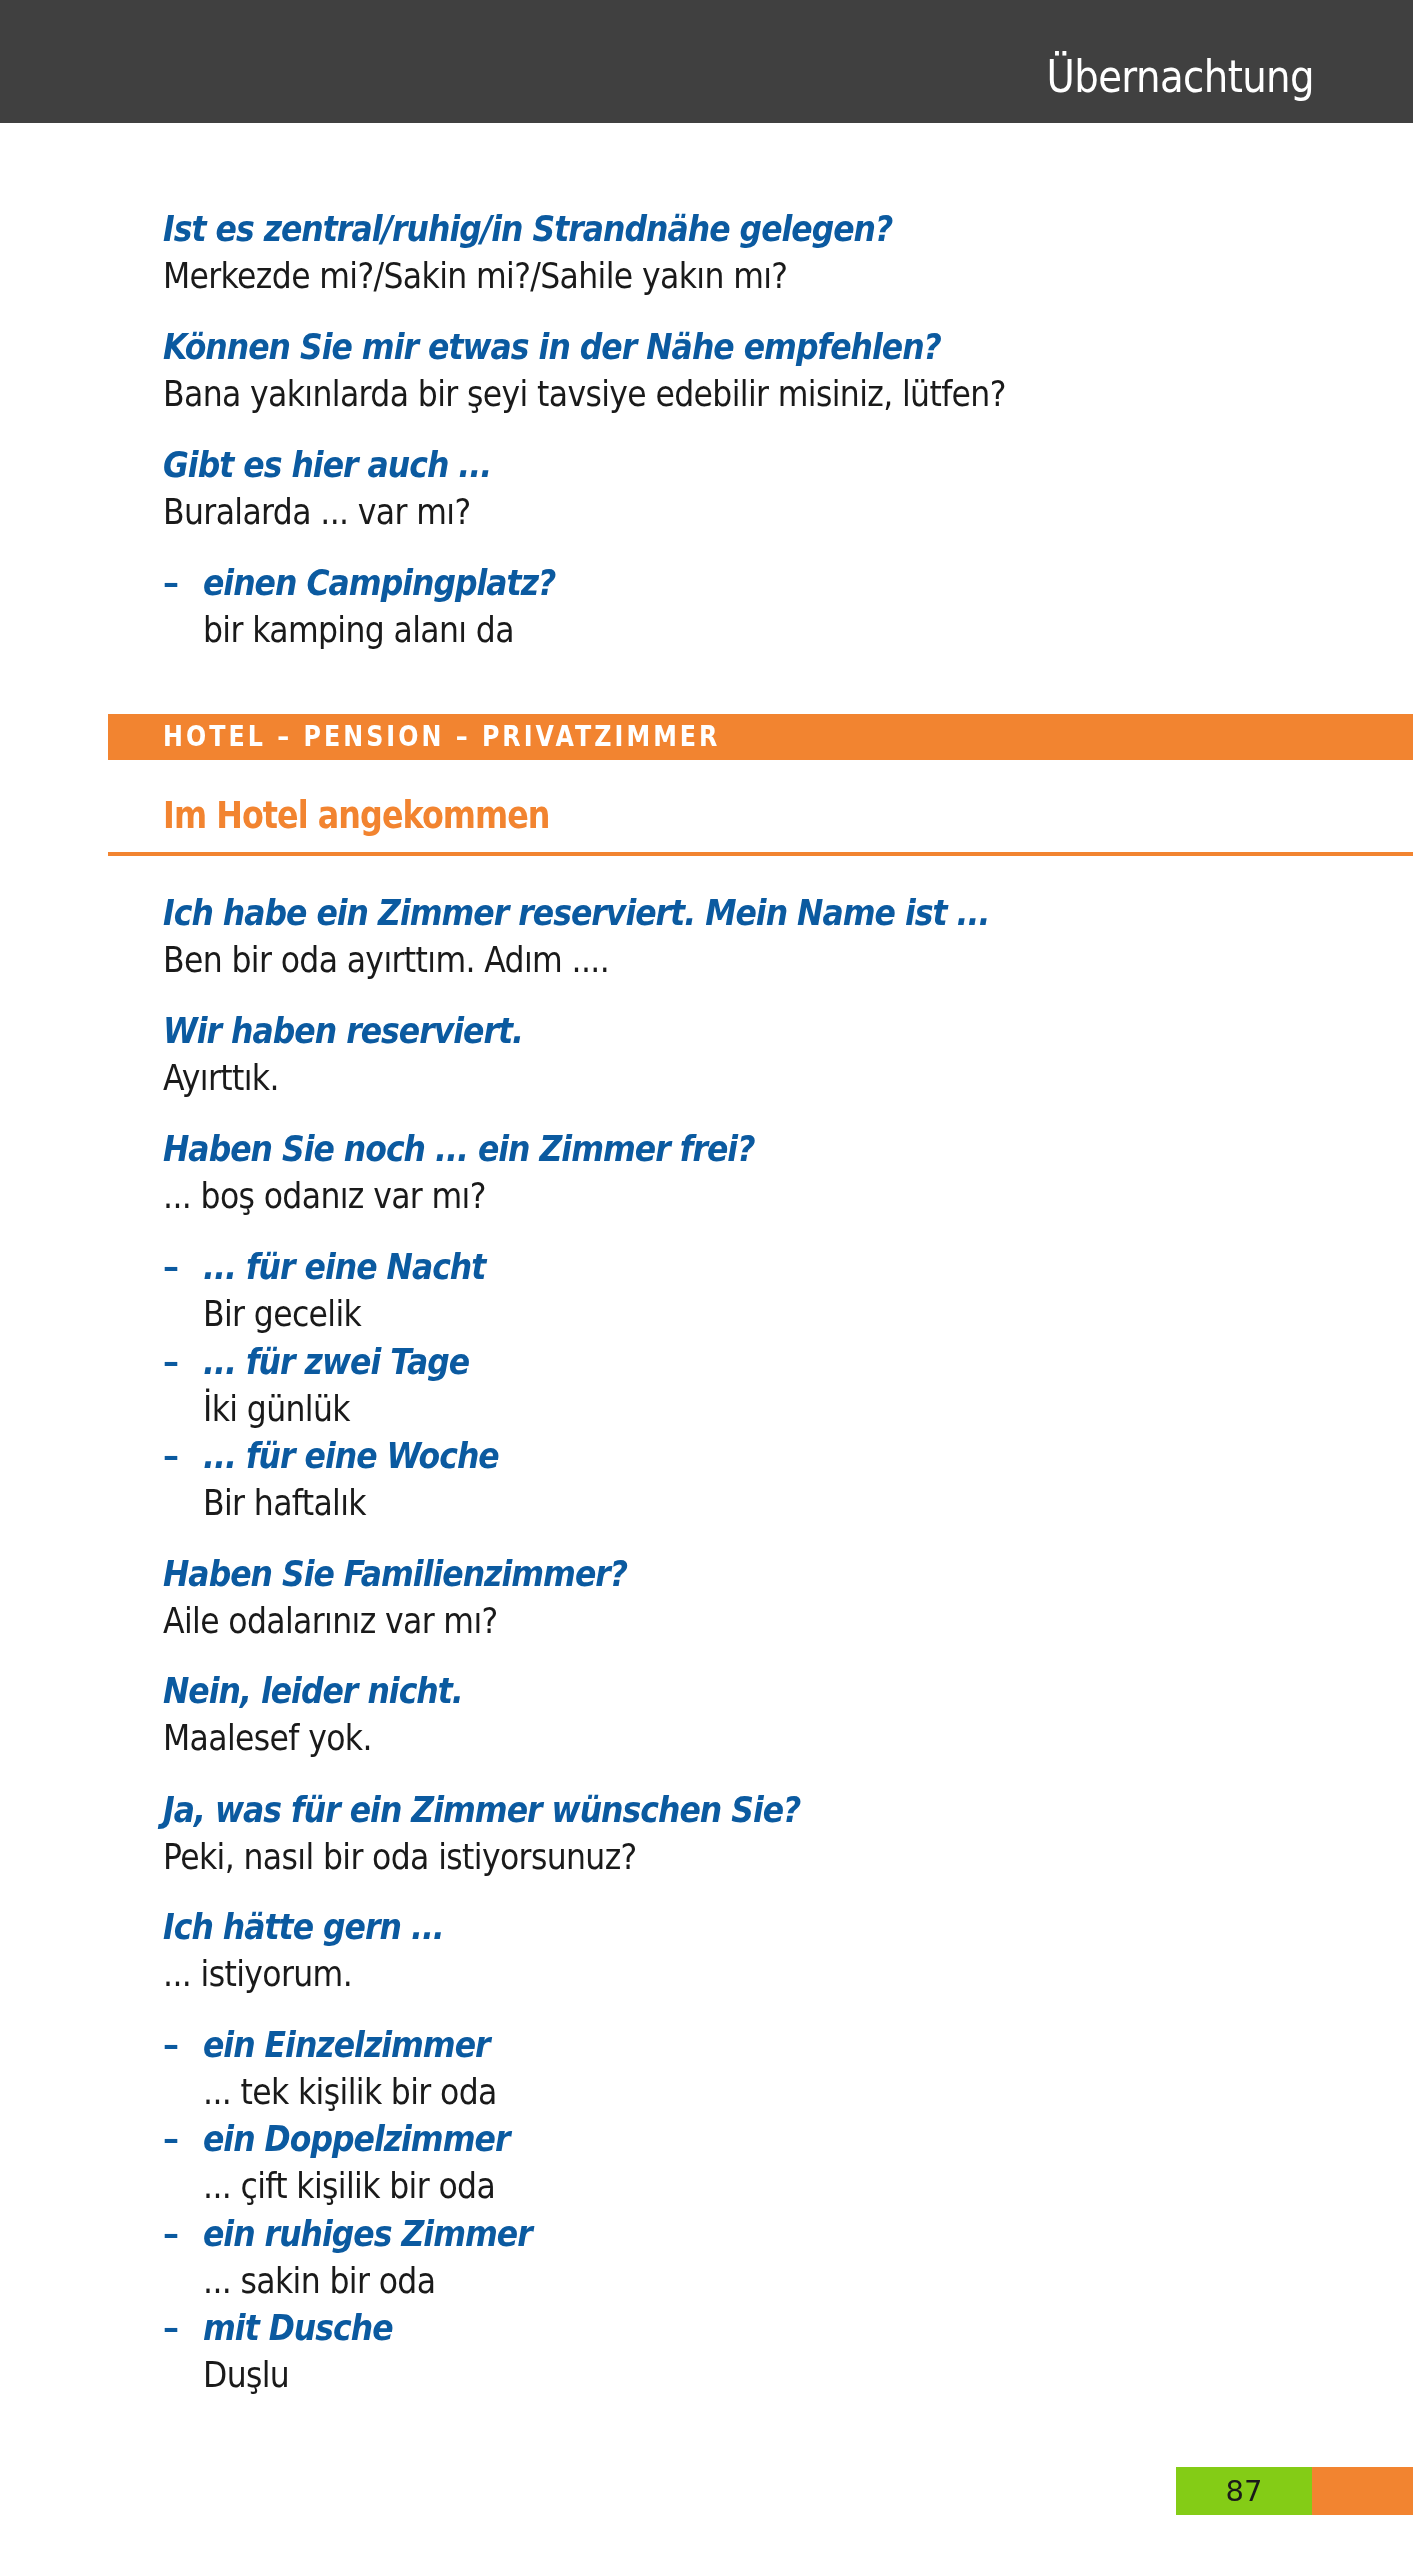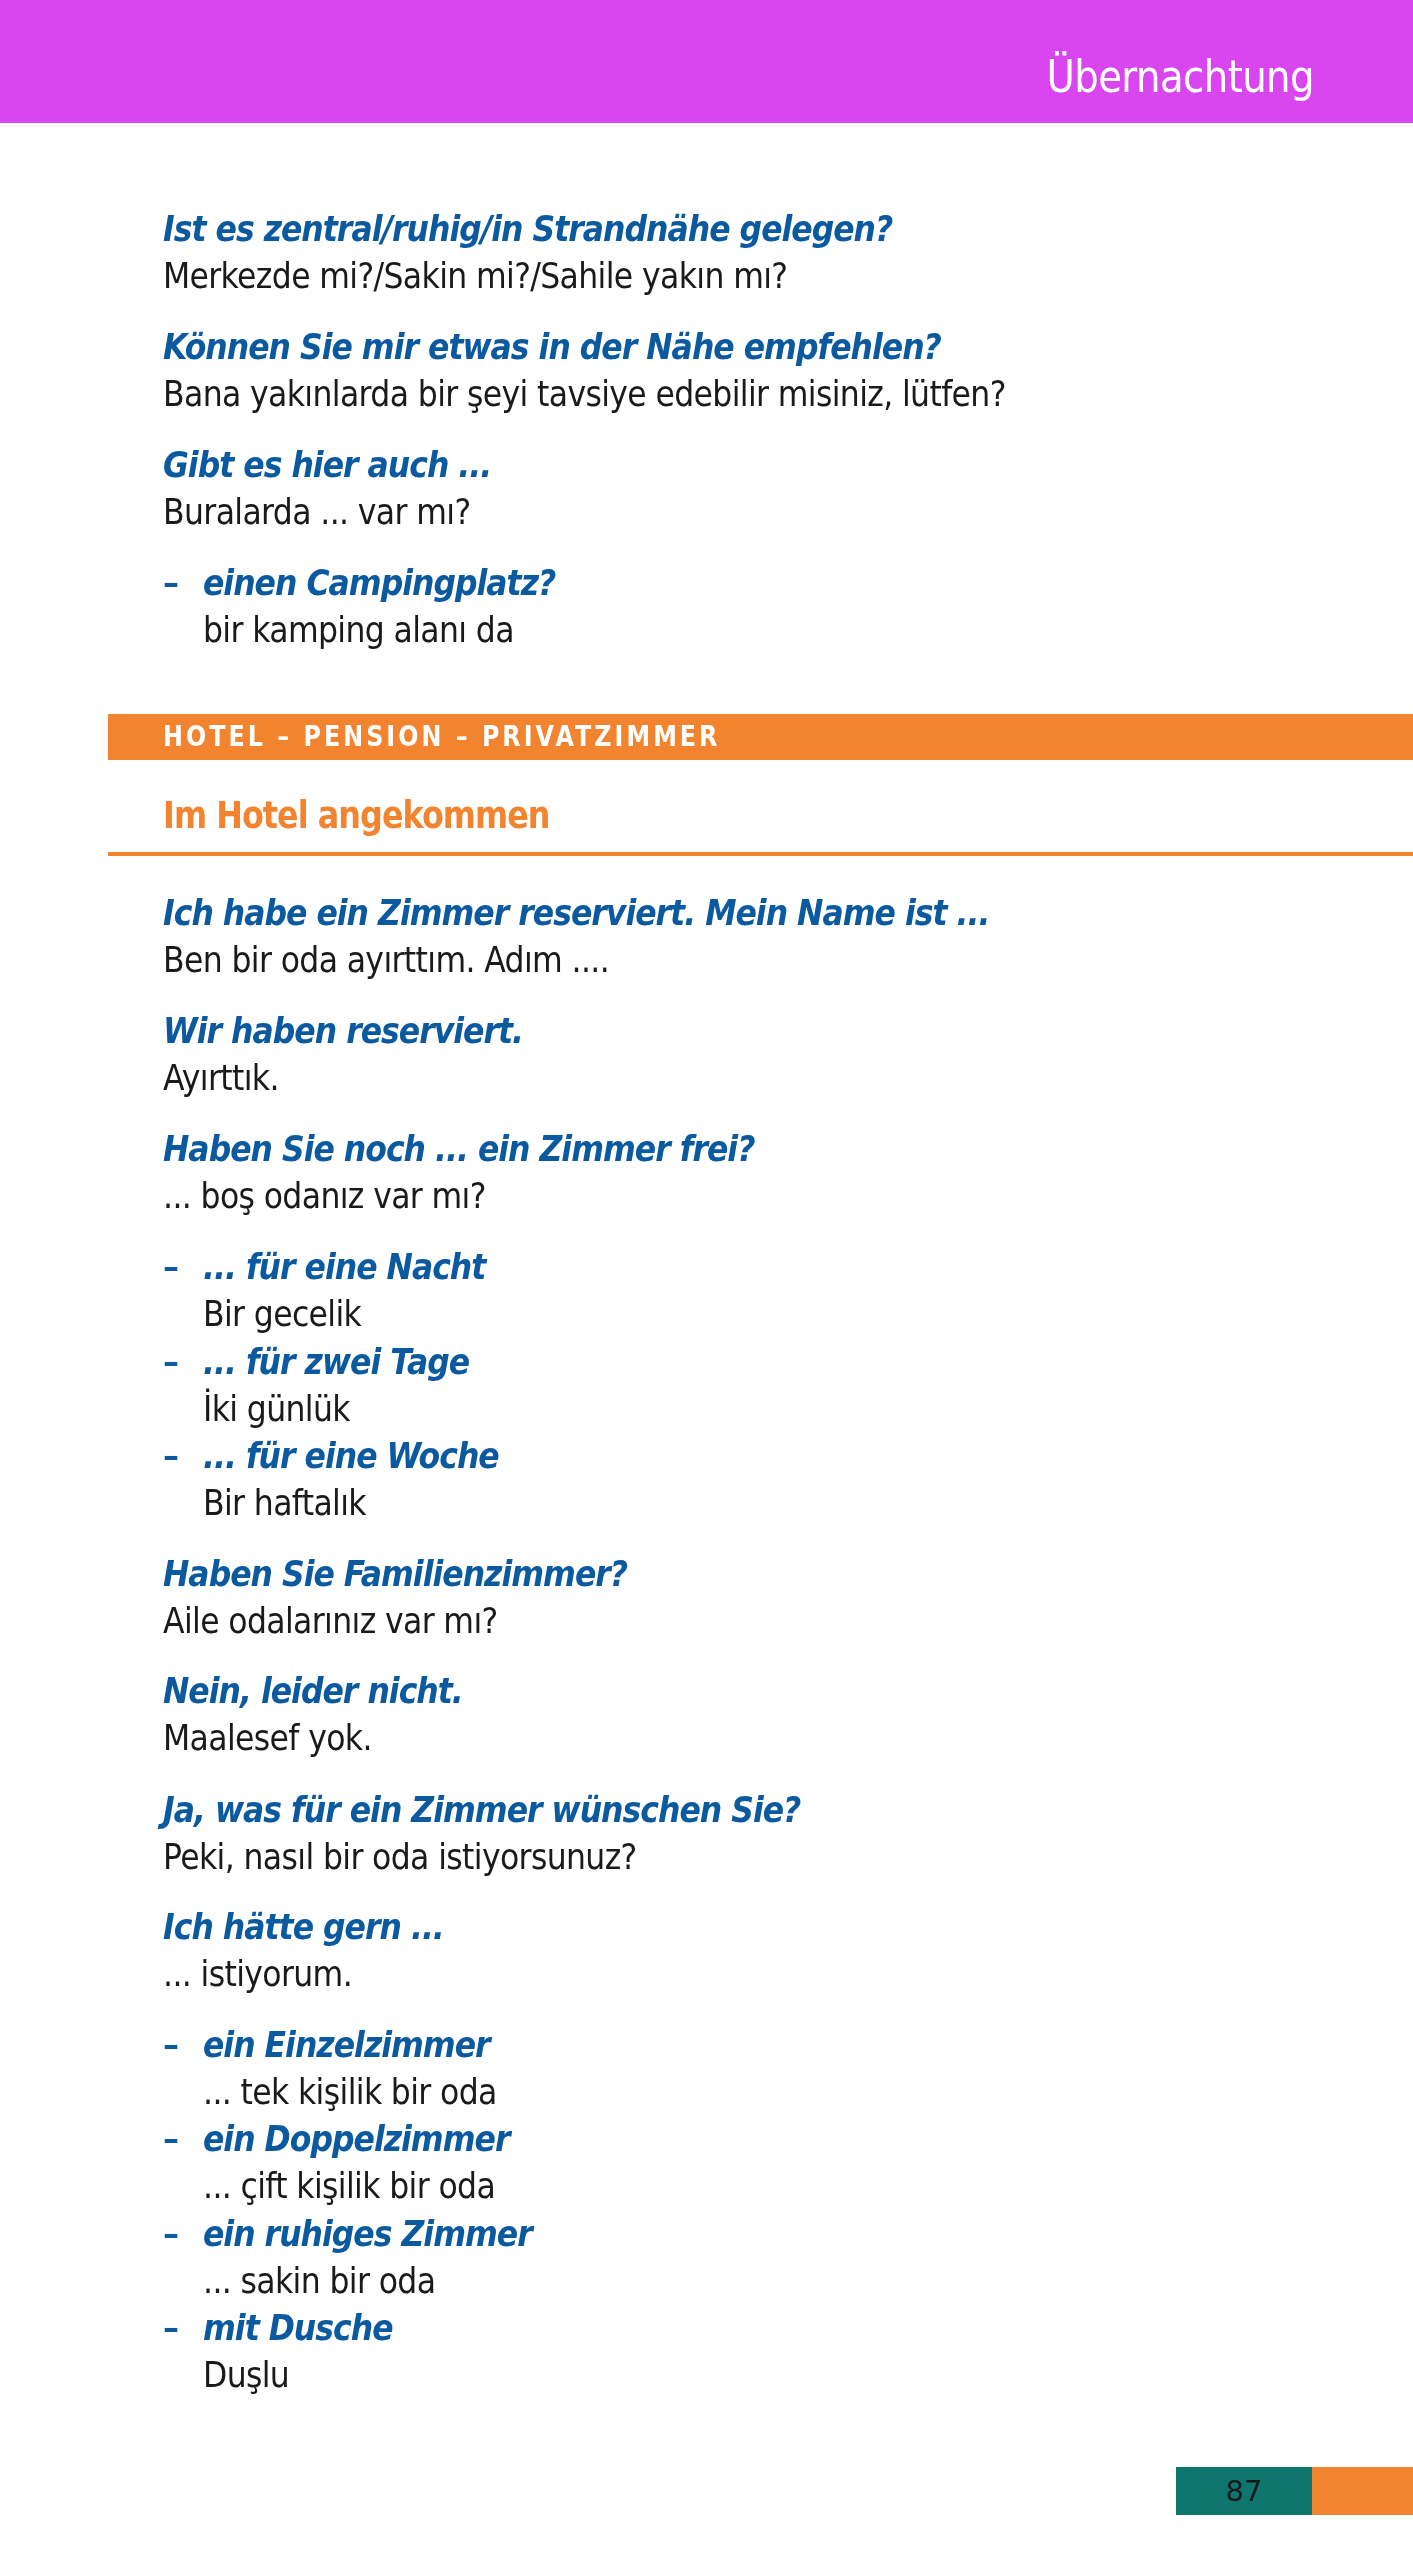--- a/index.html
+++ b/index.html
@@ -3,21 +3,21 @@
   <meta charset="utf-8">
   <style>
     html, body { margin:0; padding:0; }
     body {
       width:1414px; height:2576px; position:relative; overflow:hidden;
       background:#ffffff;
       font-family:"Liberation Sans", sans-serif;
     }
     .header-band {
       position:absolute; left:0; top:0; width:1414px; height:123px;
-      background:#d946ef;
+      background:#404040;
     }
     .header-title {
       position:absolute; right:100px; top:51px;
       color:#ffffff; font-size:44px; font-weight:normal;
       font-family:"DejaVu Sans", sans-serif; letter-spacing:-0.7px;
       transform:scaleX(0.88); transform-origin:right center;
     }
     .content { position:absolute; left:163px; top:0; width:1175px; }
     .de {
       position:absolute; left:0;
@@ -55,21 +55,21 @@
       font-family:"DejaVu Sans", sans-serif; letter-spacing:-1.1px;
       transform:scaleX(0.86); transform-origin:left center;
       white-space:nowrap;
     }
     .subhead-rule {
       position:absolute; left:108px; top:852px; width:1306px; height:4.4px;
       background:#f28430;
     }
     .page-num-box {
       position:absolute; left:1176px; top:2467px; width:136px; height:48px;
-      background:#0f766e;
+      background:#84cc16;
       display:flex; align-items:center; justify-content:center;
     }
     .page-num {
       color:#1a1a1a; font-size:29px; font-weight:normal;
       font-family:"DejaVu Sans", sans-serif;
     }
     .page-accent {
       position:absolute; left:1312px; top:2467px; width:102px; height:48px;
       background:#f28430;
     }

